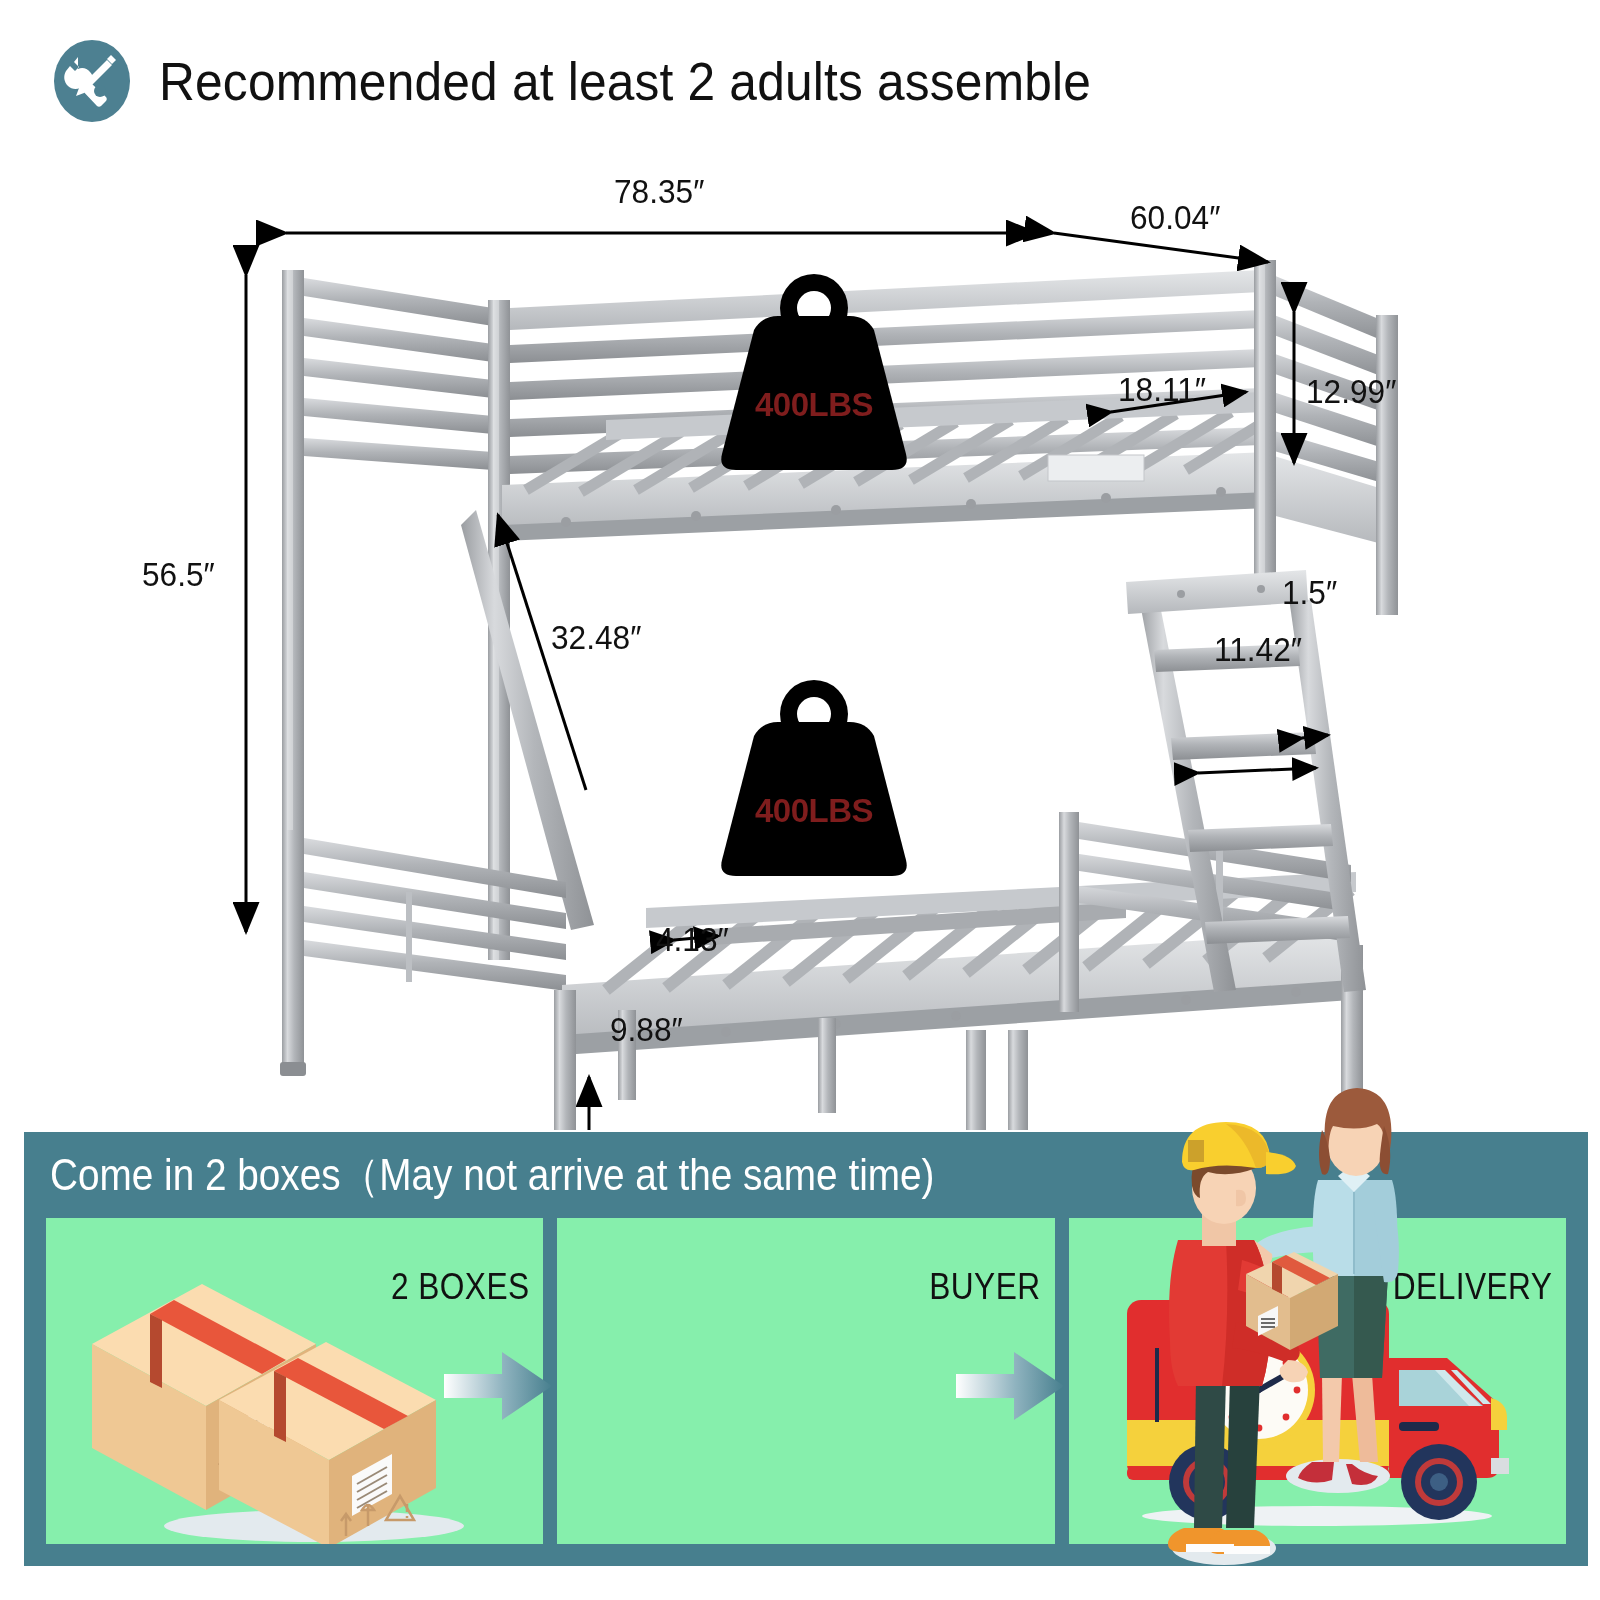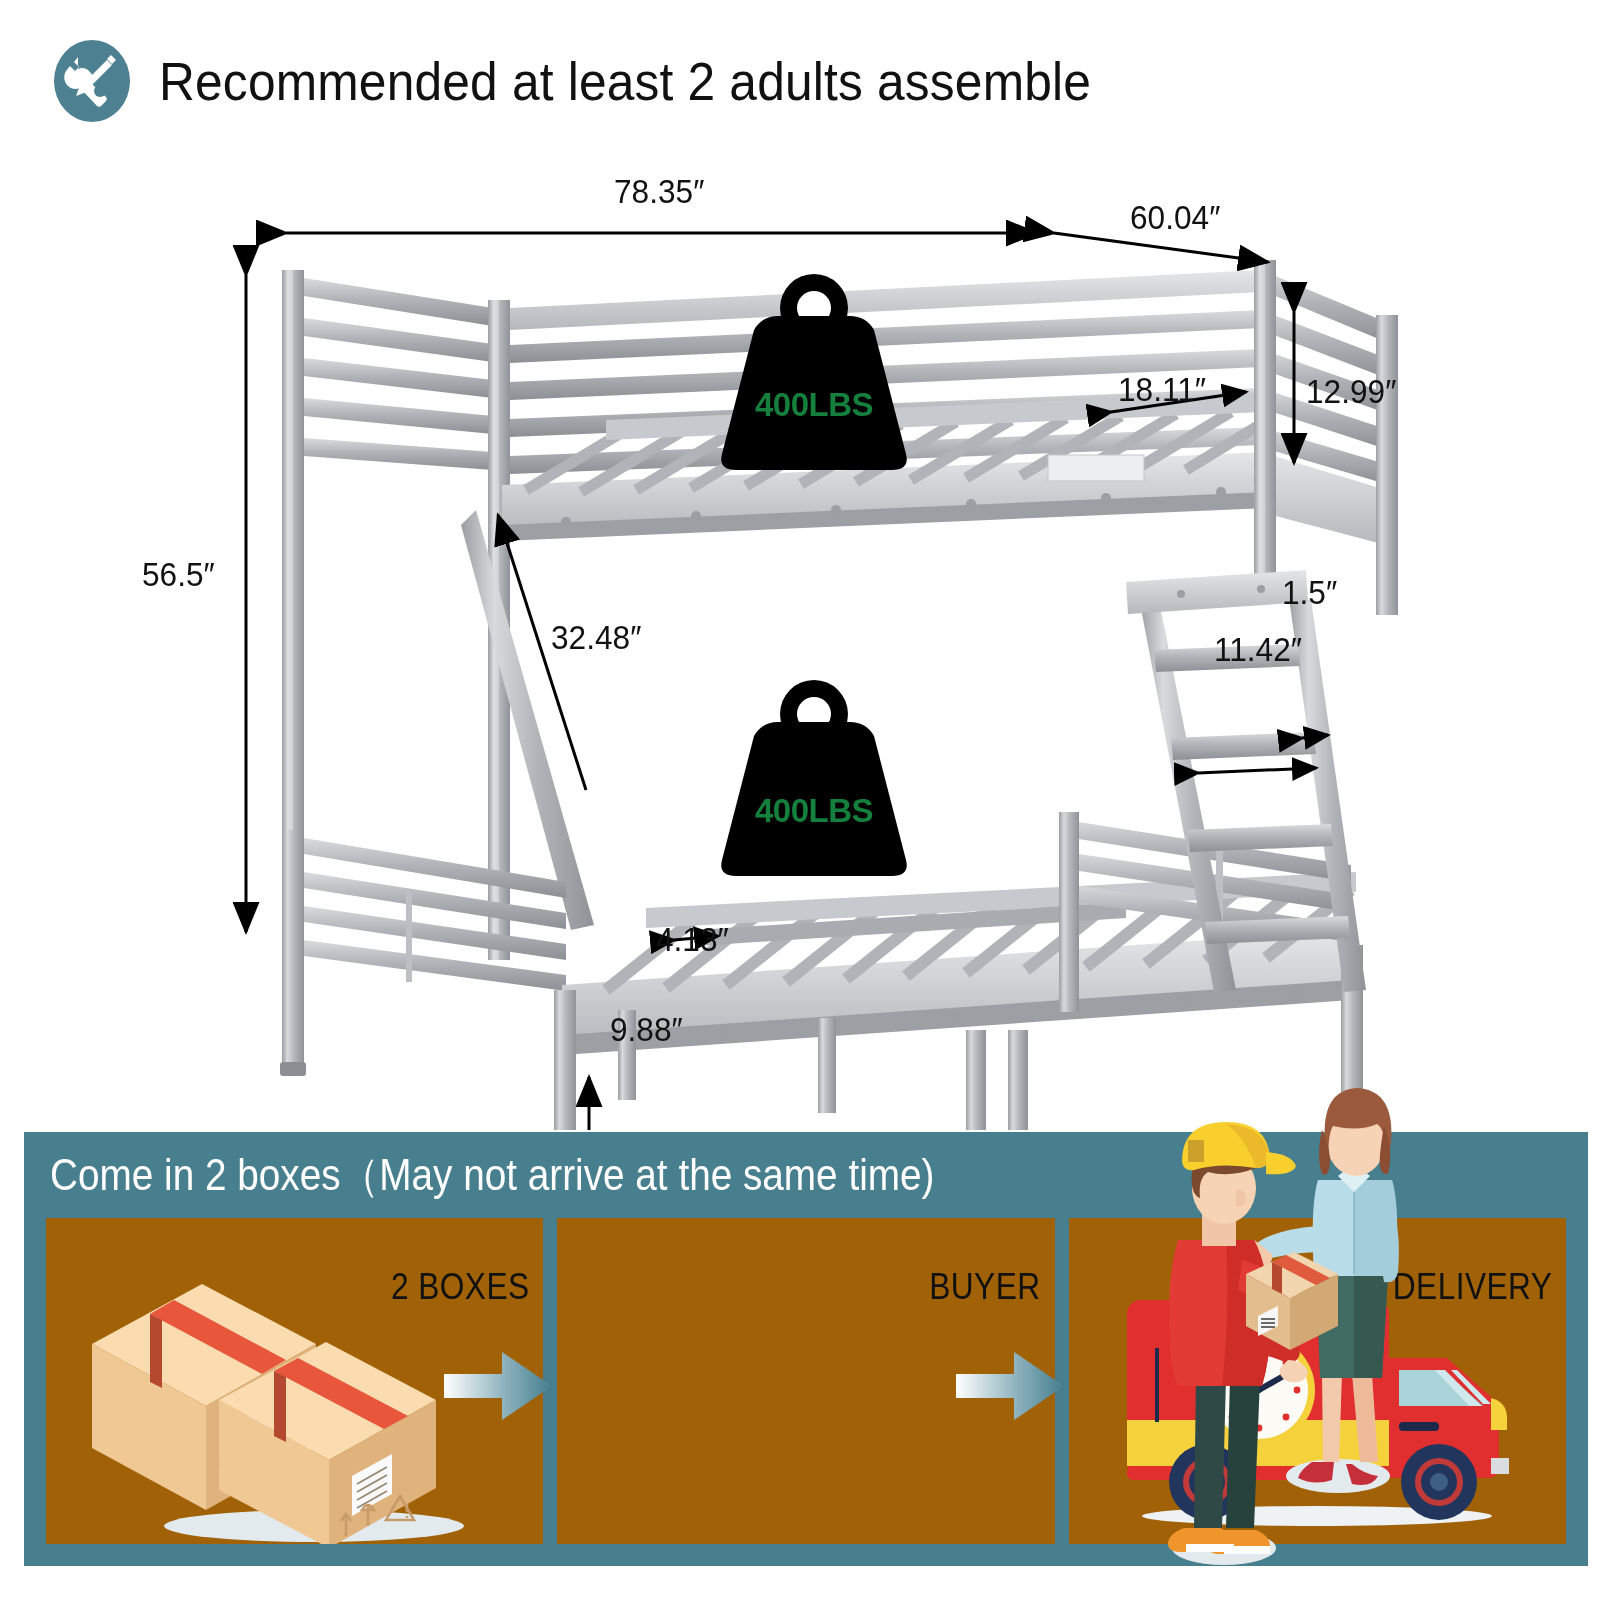--- a/index.html
+++ b/index.html
@@ -29,21 +29,21 @@
     position:absolute; font-size:31px; color:#111;
     font-family:"Liberation Sans", sans-serif; white-space:nowrap;
     transform: scaleX(0.93); transform-origin:left center;
   }
   .dim-label.big { font-size:34px; }
 
   
   .weight-badge { position:absolute; width:170px; height:180px; }
   .weight-badge .wtext {
     position:absolute; left:0; right:0; top:106px;
-    text-align:center; color:#15803d; font-size:33px; font-weight:bold;
+    text-align:center; color:#7f1d1d; font-size:33px; font-weight:bold;
     font-family:"Liberation Sans", sans-serif; letter-spacing:-0.5px;
   }
 
   
   .bottom {
     position:absolute; left:18px; top:1132px;
     width:1564px; height:434px;
     background:#477f8e;
     padding:0;
   }
@@ -54,21 +54,21 @@
     color:#ffffff; font-size:44px; white-space:nowrap;
     font-family:"Liberation Sans", sans-serif;
     transform: scaleX(0.88); transform-origin:left center;
   }
   .panels {
     position:absolute; left:22px; top:86px;
     width:1520px; height:326px;
     display:flex; gap:14px;
   }
   .panel {
-    position:relative; background:#a16207; flex:1 1 0;
+    position:relative; background:#86efac; flex:1 1 0;
     overflow:hidden;
     text-decoration:underline;
   }
   .panel-label {
     position:absolute; right:14px; top:48px;
     font-size:36px; color:#111; letter-spacing:0.5px;
     font-family:"Liberation Sans", sans-serif;
     transform: scaleX(0.88); transform-origin: right center;
     white-space:nowrap;
   }

